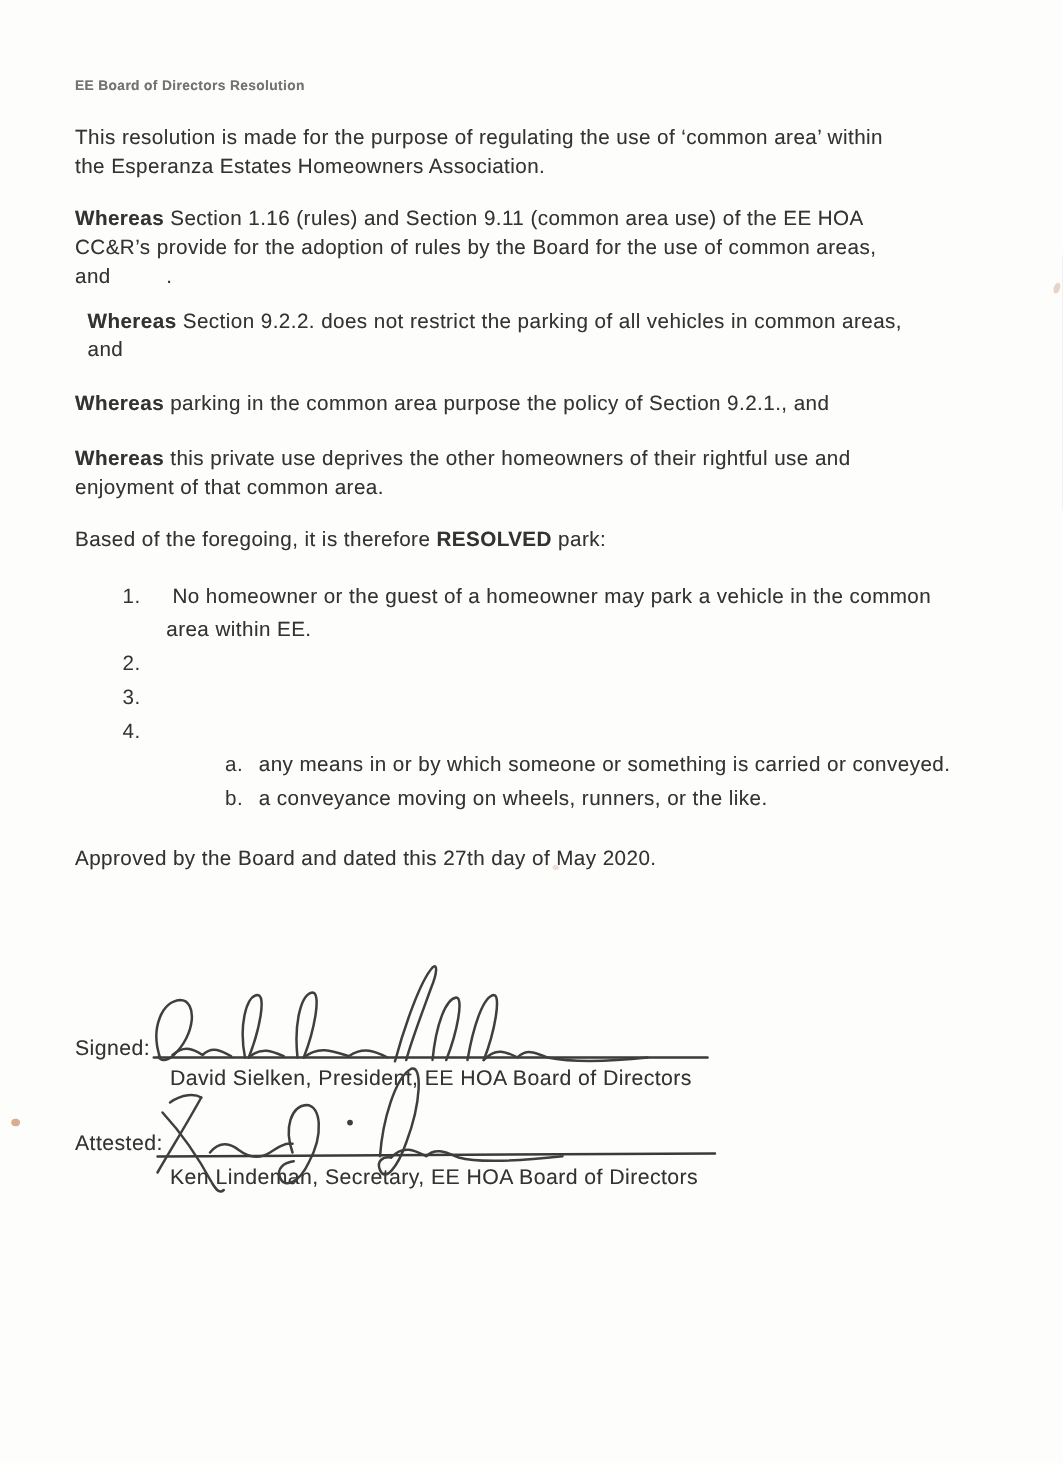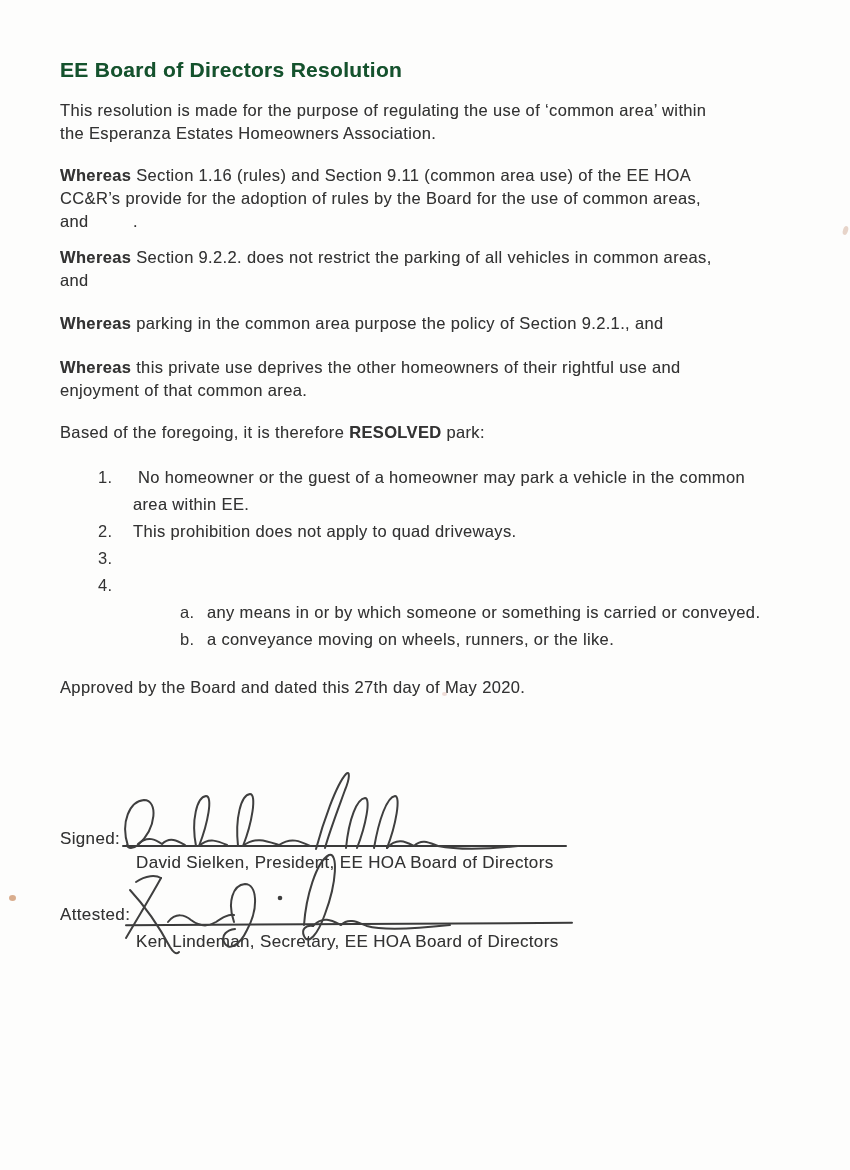--- a/index.html
+++ b/index.html
@@ -10,38 +10,38 @@
     margin: 0 auto;
     background: #fdfdfc;
     overflow: hidden;
     font-family: "Liberation Sans", "DejaVu Sans", sans-serif;
     color: #333;
     -webkit-font-smoothing: antialiased;
   }
   .content { padding: 58px 50px 0 60px; }
   .doc-title {
     margin: 0;
-    font-size: 21px;
+    font-size: 11px;
     font-weight: bold;
     line-height: 23px;
-    color: #14532d;
+    color: #737373;
     letter-spacing: 0.3px;
   }
   .para {
     margin: 0;
     font-size: 16.5px;
     line-height: 23px;
     letter-spacing: 0.35px;
     white-space: pre-line;
     text-shadow: 0 0 0.5px rgba(70,70,70,0.35);
   }
   .para b, .doc-title { text-shadow: 0 0 0.5px rgba(40,40,40,0.4); }
   .mt18 { margin-top: 18px; }
   .mt19 { margin-top: 19px; }
-  .mt13 { margin-top: 13px; }
+  .mt13 { margin-top: 13px; margin-left: 10px; }
   .mt20 { margin-top: 20px; }
   .mt21 { margin-top: 21px; }
   .mt23 { margin-top: 23px; }
   .list { margin: 20px 0 0 38px; }
   .li { display: flex; align-items: flex-start; }
   .li .num {
     flex: 0 0 35px;
     font-size: 16.5px;
     line-height: 27px;
     letter-spacing: 0.35px;
@@ -107,21 +107,20 @@
     <p class="para mt19"><span>Based of the foregoing, it is therefore </span><b>RESOLVED</b><span> park:</span></p>
 
     <div class="list">
       <div class="li">
         <span class="num">1.</span>
         <span class="txt">&nbsp;No homeowner or the guest of a homeowner may park a vehicle in the common
 area within EE.</span>
       </div>
       <div class="li">
         <span class="num">2.</span>
-        <span class="txt">This prohibition does not apply to quad driveways.</span>
       </div>
       <div class="li">
         <span class="num">3.</span>
       </div>
       <div class="li">
         <span class="num">4.</span>
       </div>
       <div class="li sub">
         <span class="num">a.</span>
         <span class="txt">any means in or by which someone or something is carried or conveyed.</span>

